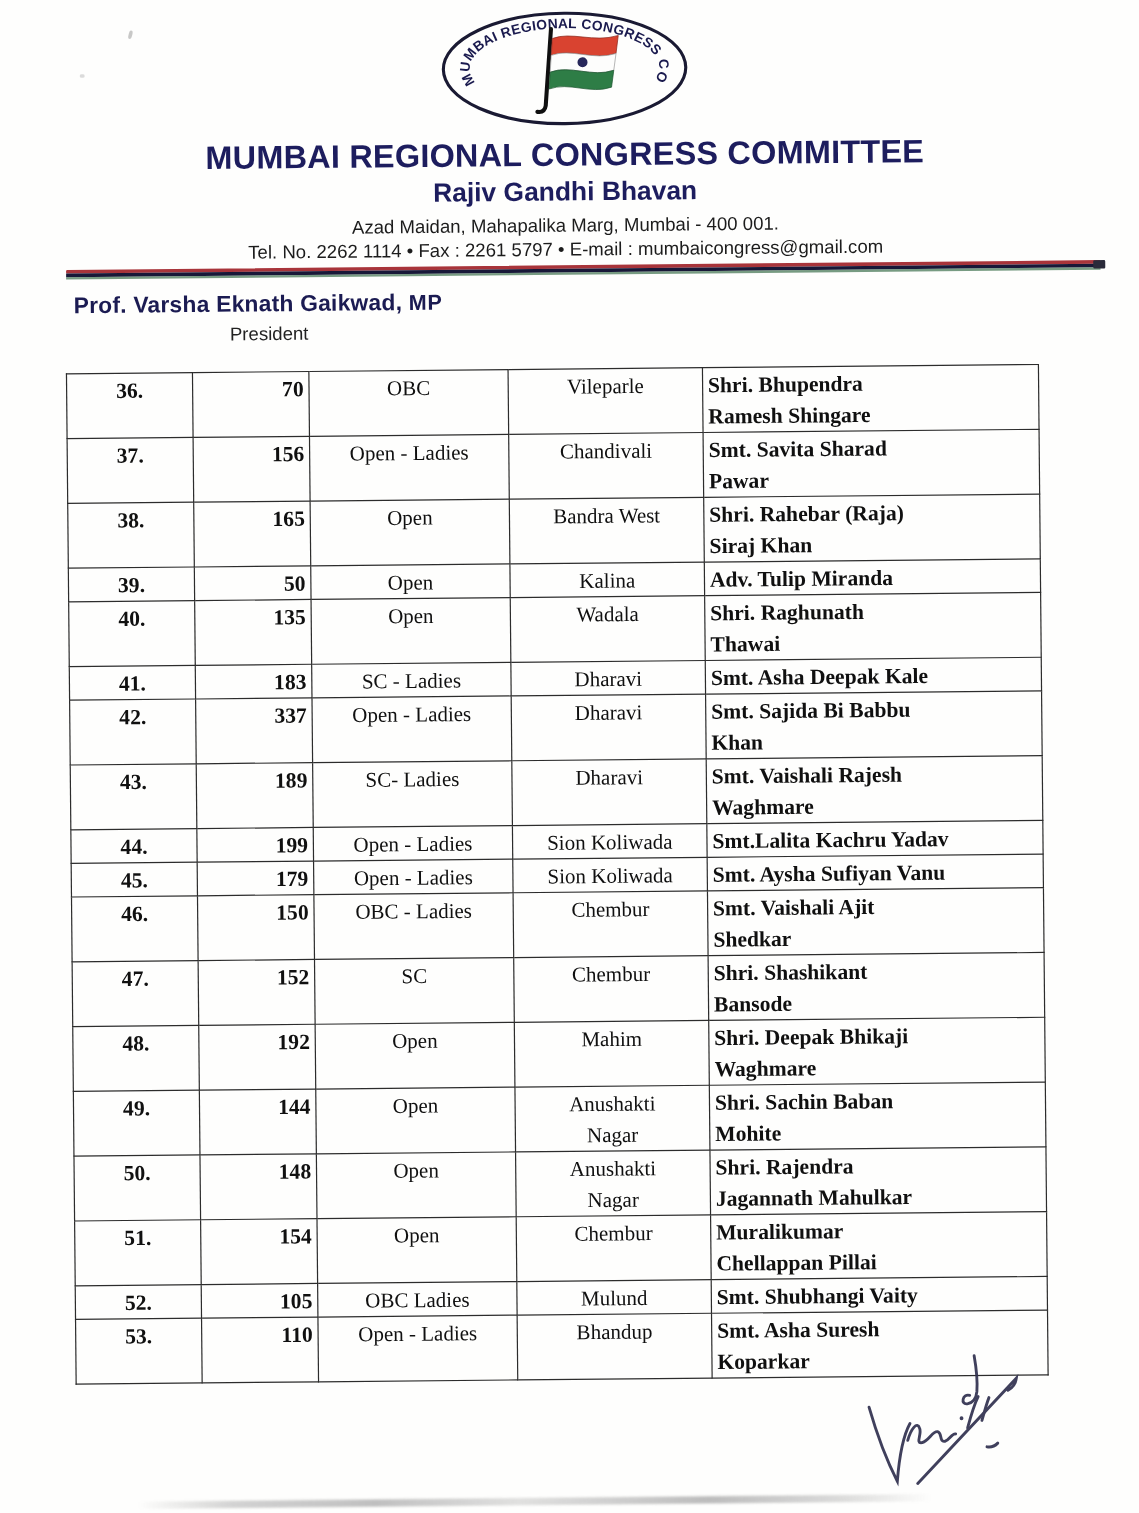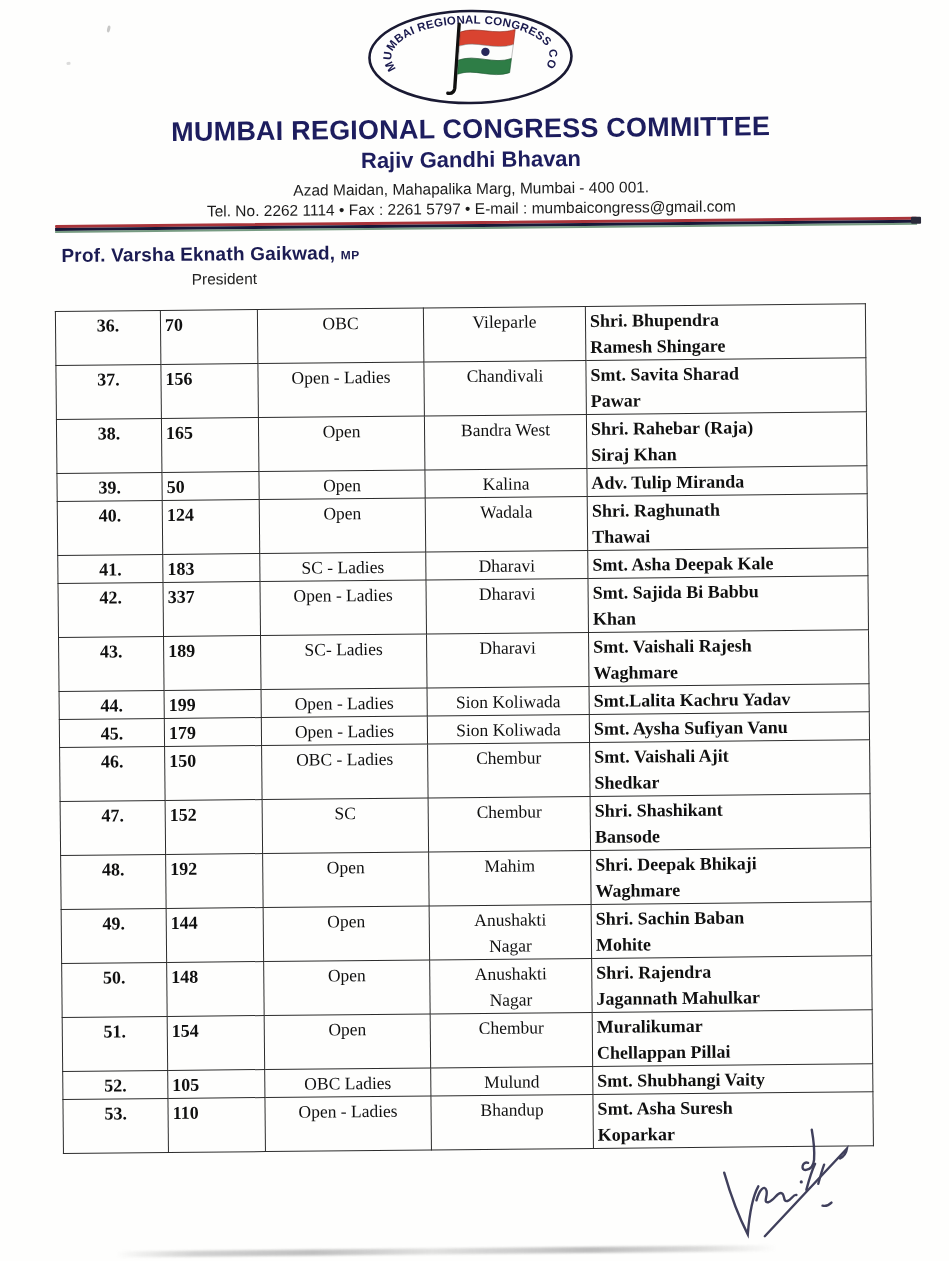--- a/index.html
+++ b/index.html
@@ -26,34 +26,34 @@
   
   .rule{position:absolute;top:221px;left:58px;width:862px;height:8px;}
   .rule .r1{height:2.5px;background:#a8343a;border-radius:1px;}
   .rule .r2{height:3px;background:#181838;margin-top:.5px;}
   .rule .r3{height:1.8px;background:#4a7a58;opacity:.75;margin-top:.4px;}
   .rule .cap{position:absolute;right:-4px;top:0;width:10px;height:7px;background:#2a2a3a;border-radius:1px;}
 
   
   .president{position:absolute;top:241px;left:64px;}
   .president .name{color:#1b1b52;font-weight:bold;font-size:19px;letter-spacing:.2px;}
-  .president .suffix{font-size:12px;font-weight:bold;letter-spacing:.5px;}
+  .president .suffix{font-size:18px;font-weight:bold;letter-spacing:.5px;}
   .president .title{margin-top:5px;margin-left:130px;color:#222;font-size:15.5px;}
 
   
   .tbl{
     position:absolute;top:307px;left:57px;width:791px;
     border-collapse:collapse;table-layout:fixed;
     font-family:"Liberation Serif",serif;color:#101010;
   }
   .tbl td{border:1.4px solid #2c2c2c;vertical-align:top;padding:1px 4px 0 4px;line-height:26px;overflow:hidden;}
   .tbl tr.tall td{height:52px;}
   .tbl tr.short td{height:25px;}
   .c-sr{width:96px;text-align:center;font-weight:bold;font-size:18px;}
-  .c-no{width:88px;text-align:left;font-weight:bold;font-size:18px;}
+  .c-no{width:88px;text-align:right;font-weight:bold;font-size:18px;}
   .c-cat{width:157px;text-align:center;font-size:17.5px;}
   .c-area{width:153px;text-align:center;font-size:17.5px;white-space:pre-line;}
   .c-name{width:271px;text-align:left;font-weight:bold;font-size:18px;padding-left:8px;white-space:pre-line;}
 
   
   .signature{position:absolute;top:1123px;left:688px;width:175px;height:135px;}
   .speck{position:absolute;background:#9a9a9a;border-radius:40%;}
   .speck.s1{top:22px;left:112px;width:3px;height:7px;transform:rotate(14deg);opacity:.55;}
   .speck.s2{top:58px;left:71px;width:4px;height:3px;opacity:.35;}
   .smudge{
@@ -137,21 +137,21 @@
       </tr>
           <tr class="short">
         <td class="c-sr">39.</td>
         <td class="c-no">50</td>
         <td class="c-cat">Open</td>
         <td class="c-area">Kalina</td>
         <td class="c-name">Adv. Tulip Miranda</td>
       </tr>
           <tr class="tall">
         <td class="c-sr">40.</td>
-        <td class="c-no">124</td>
+        <td class="c-no">135</td>
         <td class="c-cat">Open</td>
         <td class="c-area">Wadala</td>
         <td class="c-name">Shri. Raghunath
 Thawai</td>
       </tr>
           <tr class="short">
         <td class="c-sr">41.</td>
         <td class="c-no">183</td>
         <td class="c-cat">SC - Ladies</td>
         <td class="c-area">Dharavi</td>

